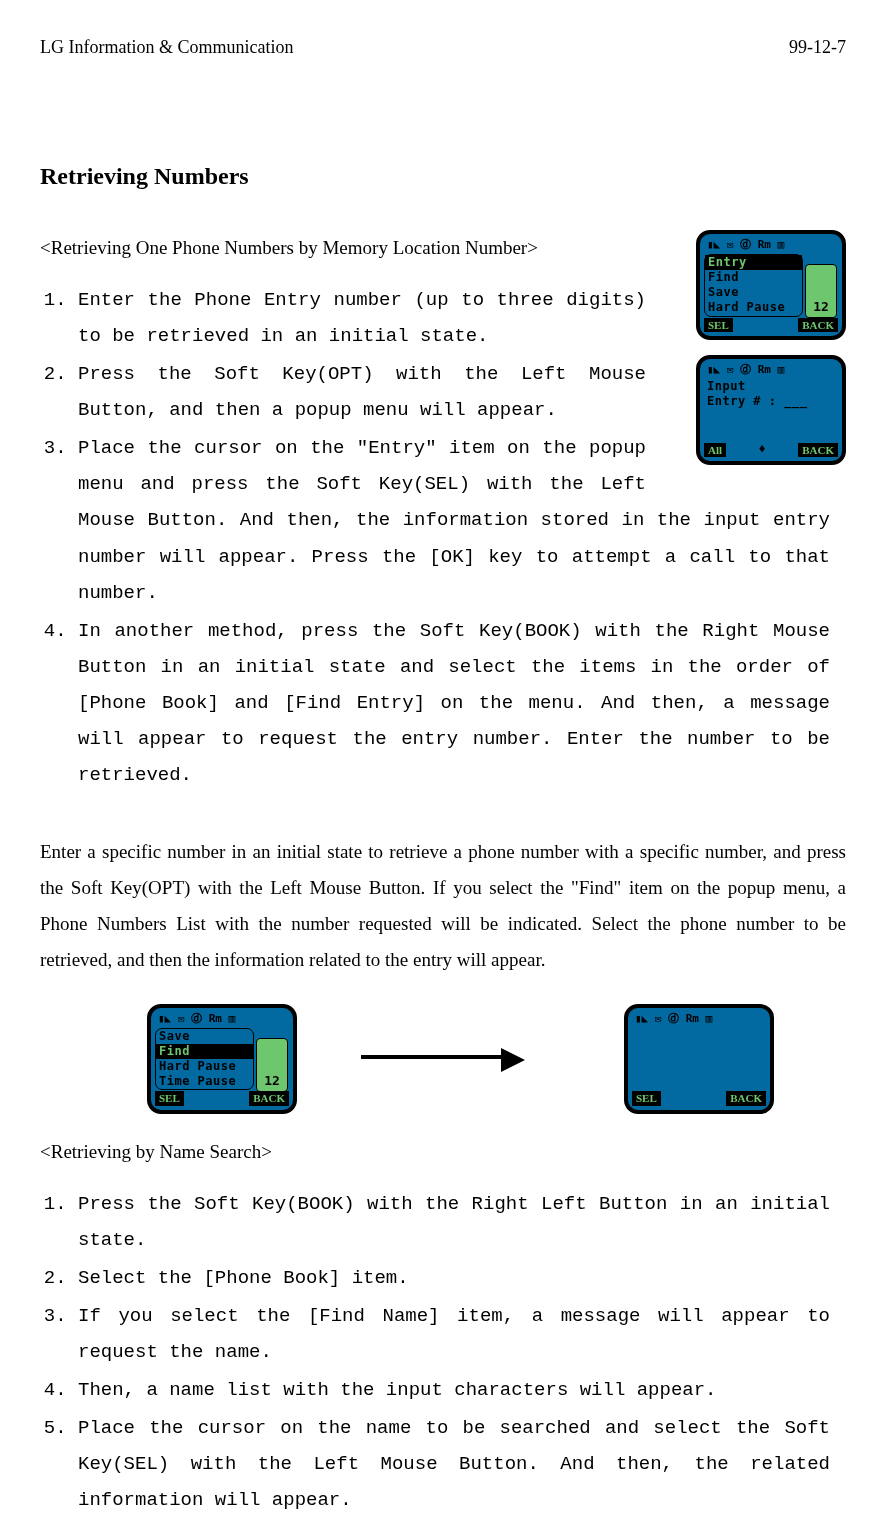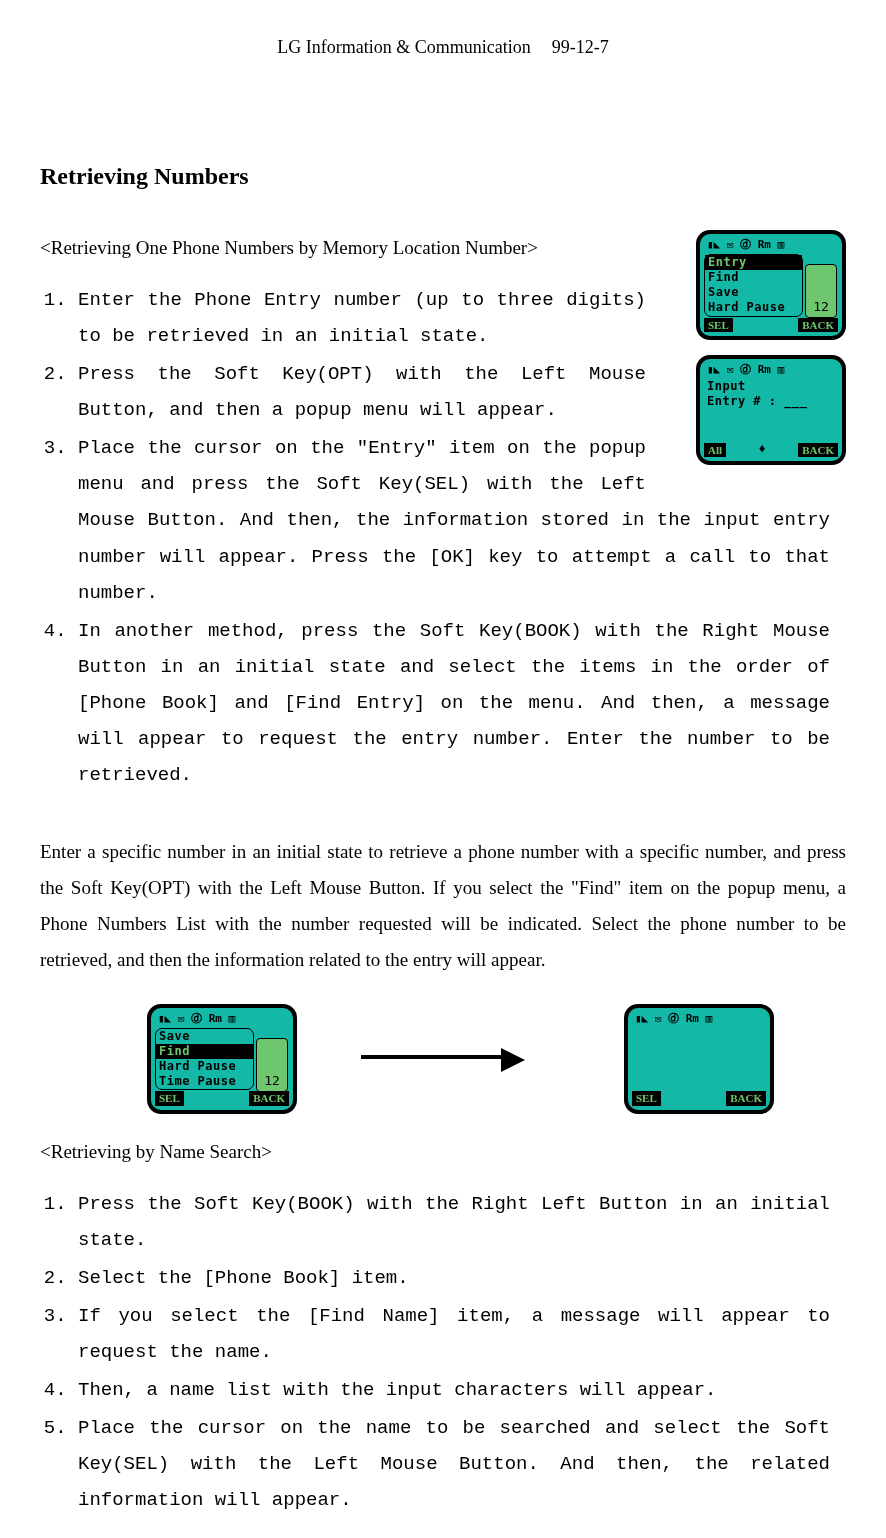--- a/index.html
+++ b/index.html
@@ -7,21 +7,21 @@
       max-width: 886px;
       margin: 0 auto;
       padding: 30px 40px;
       font-size: 19px;
       line-height: 1.9;
       color: #000;
       background: #fff;
     }
     .header-row {
       display: flex;
-      justify-content: center;
+      justify-content: space-between;
       font-size: 18px;
       margin-bottom: 90px;
       gap: 21px;
     }
     h2 {
       font-size: 24px;
       font-weight: bold;
       margin-bottom: 30px;
     }
     .section-title {
@@ -37,21 +37,21 @@
       text-align: justify;
       margin-bottom: 2px;
     }
     p {
       text-align: justify;
       margin: 25px 0;
     }
     .lcd {
       width: 150px;
       height: 110px;
-      background: #14b8a6;
+      background: #0369a1;
       border: 4px solid #000;
       border-radius: 14px;
       display: inline-block;
       vertical-align: top;
       position: relative;
       box-sizing: border-box;
       padding: 4px;
       font-family: monospace;
       font-size: 12px;
       line-height: 1.1;
@@ -96,21 +96,21 @@
     .lcd .sidebox {
       position: absolute;
       right: 5px;
       top: 30px;
       width: 30px;
       height: 50px;
       background: #6ec76e;
       border: 1px solid #000;
       border-radius: 4px;
       text-align: center;
-      font-weight: normal;
+      font-weight: bold;
       font-size: 13px;
       display:flex;
       flex-direction:column;
       justify-content:flex-end;
       padding-bottom:2px;
     }
     .lcd .menubox {
       border:1px solid #000;
       border-radius:7px;
       margin-right:35px;

